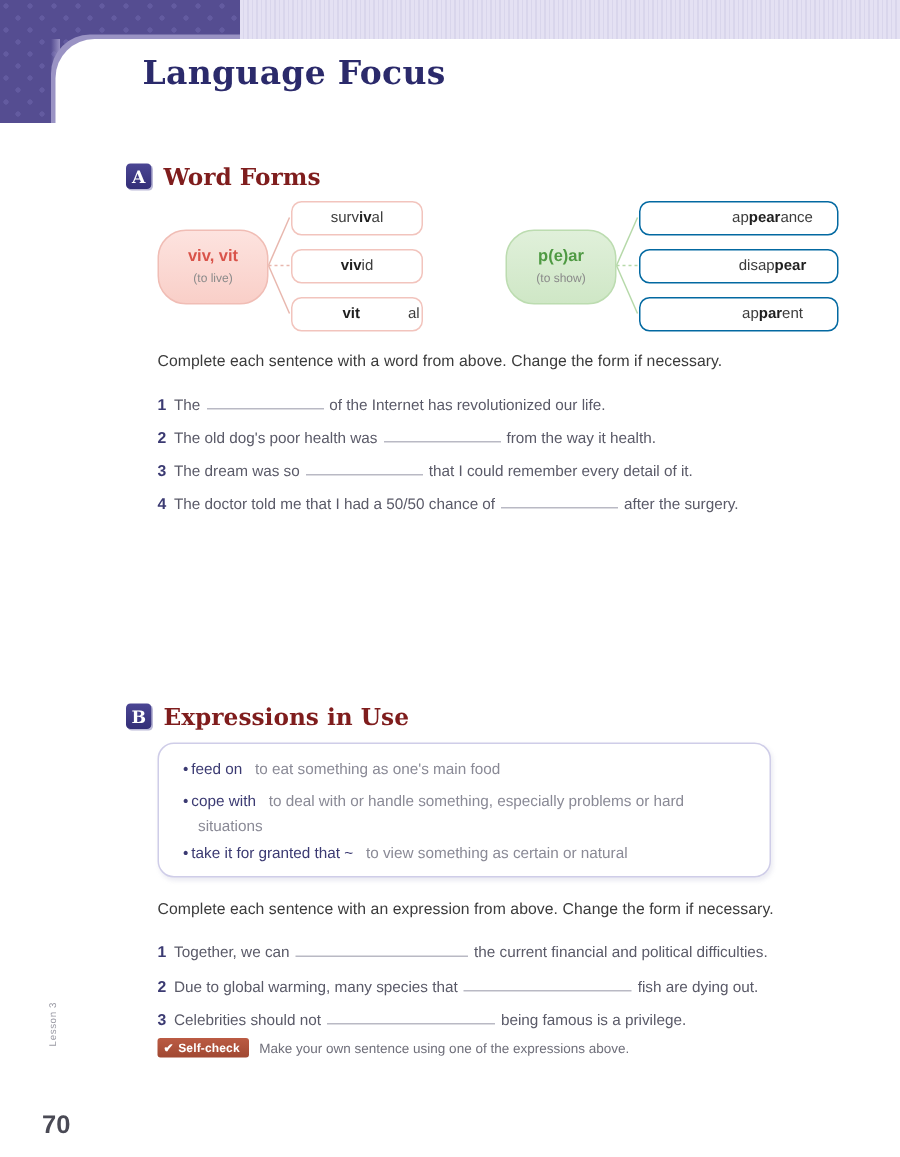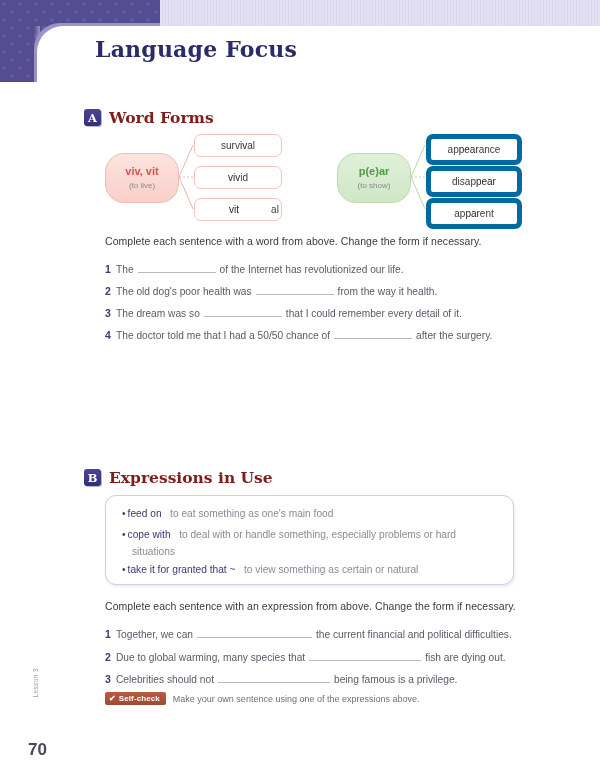--- a/index.html
+++ b/index.html
@@ -148,22 +148,22 @@
     border-radius: 7px;
     background: #ffffff;
     display: flex;
     align-items: center;
     justify-content: center;
     font-size: 10px;
     color: #3c3c3c;
     white-space: nowrap;
   }
   .wf-item.pink  { border: 1px solid #f2c4bd; }
-  .wf-item.green { border: 5px solid #0369a1; }
-  .wf-item b { font-weight: 400; color: #1f1f1f; text-align: right; }
+  .wf-item.green { border: 1px solid #0369a1; padding-left: 45px; }
+  .wf-item b { font-weight: 700; color: #1f1f1f; text-align: right; }
   .wf-lines {
     position: absolute;
     left: 0; top: 0;
     pointer-events: none;
   }
 
   
   .instruction {
     position: absolute;
     font-size: 10.5px;

